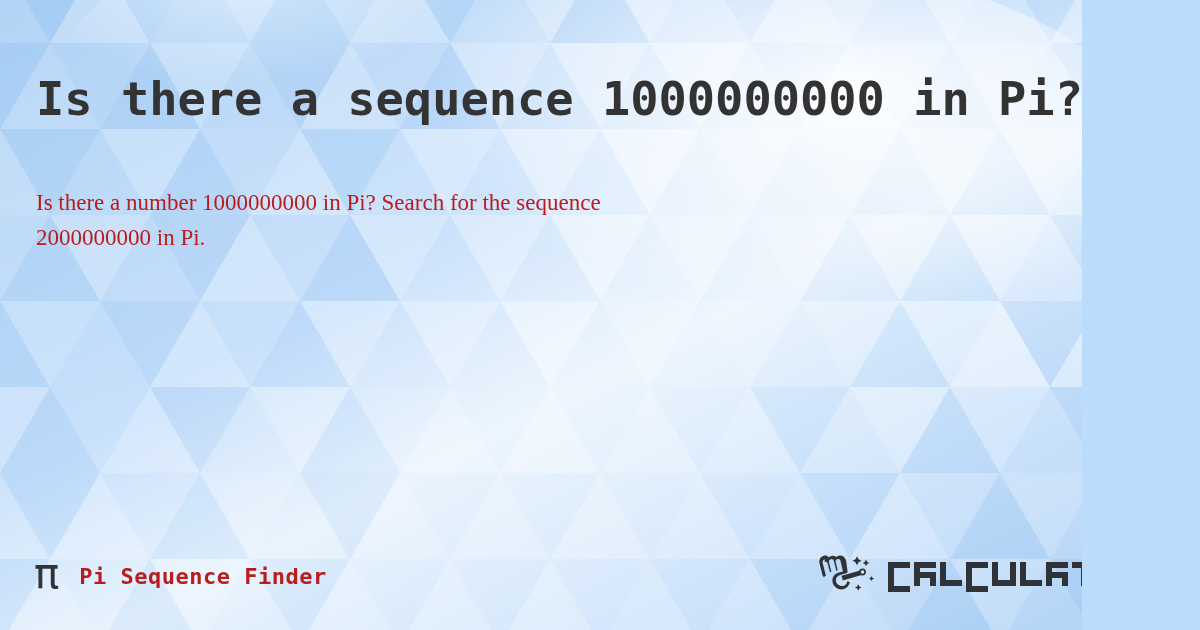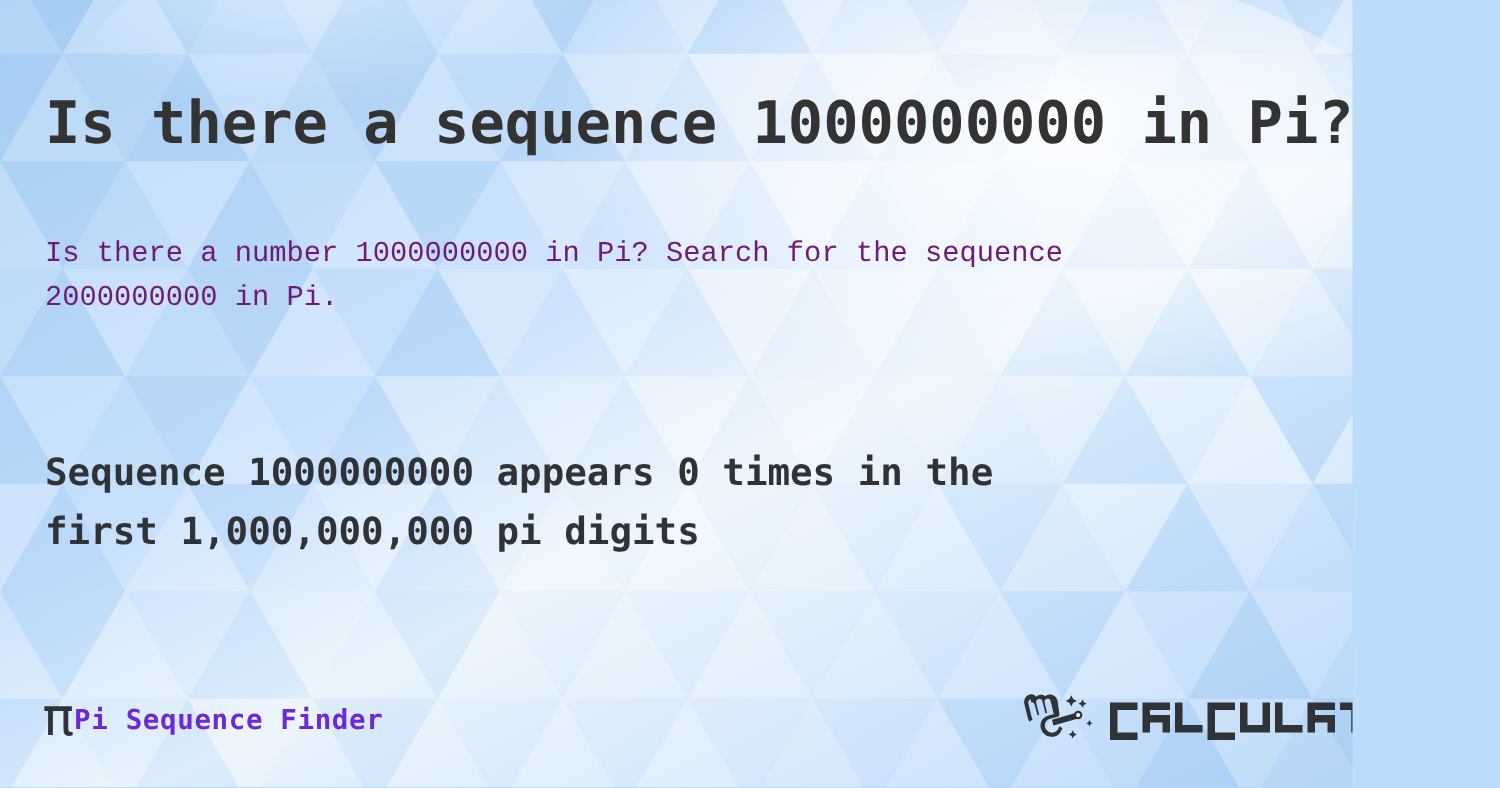--- a/index.html
+++ b/index.html
@@ -52,25 +52,25 @@
     color: #333333;
     letter-spacing: 0px;
     white-space: nowrap;
   }
 
   #description {
     position: absolute;
     left: 36px;
     top: 186px;
     width: 1132px;
-    font-family: Liberation Mono, monospace;
+    font-family: Liberation Serif, serif;
     font-size: 23px;
     font-weight: normal;
     line-height: 1.52;
-    color: #701a75;
+    color: #b91c1c;
   }
 
   #result {
     position: absolute;
     left: 36px;
     top: 355px;
     width: 1060px;
     font-family: "DejaVu Sans Mono", monospace;
     font-size: 30px;
     font-weight: bold;
@@ -97,24 +97,25 @@
   }
   #brand-pi {
     font-family: "DejaVu Sans", sans-serif;
     font-size: 42px;
     font-weight: normal;
     color: #2f3338;
     line-height: 1;
     margin-top: -4px;
   }
   #brand-name {
+    margin-left: 20px;
     font-family: "DejaVu Sans Mono", monospace;
     font-size: 22px;
     font-weight: bold;
-    color: #6d28d9;
+    color: #b91c1c;
     letter-spacing: 0.5px;
     text-align: right;
   }
 
   #sitelogo {
     position: absolute;
     right: 28px;
     top: 2px;
     height: 54px;
     display: flex;
@@ -367,24 +368,20 @@
 
   <div id="content">
 
     <h1 id="page-title">Is there a sequence 1000000000 in Pi?</h1>
 
     <div id="description">
       <div>Is there a number 1000000000 in Pi? Search for the sequence</div>
       <div>2000000000 in Pi.</div>
     </div>
 
-    <div id="result">
-      <div>Sequence 1000000000 appears 0 times in the</div>
-      <div>first 1,000,000,000 pi digits</div>
-    </div>
 
     <div id="footer">
 
       <div id="brand">
         <span id="brand-pi">π</span>
         <span id="brand-name">Pi Sequence Finder</span>
       </div>
 
       <div id="sitelogo">
 

